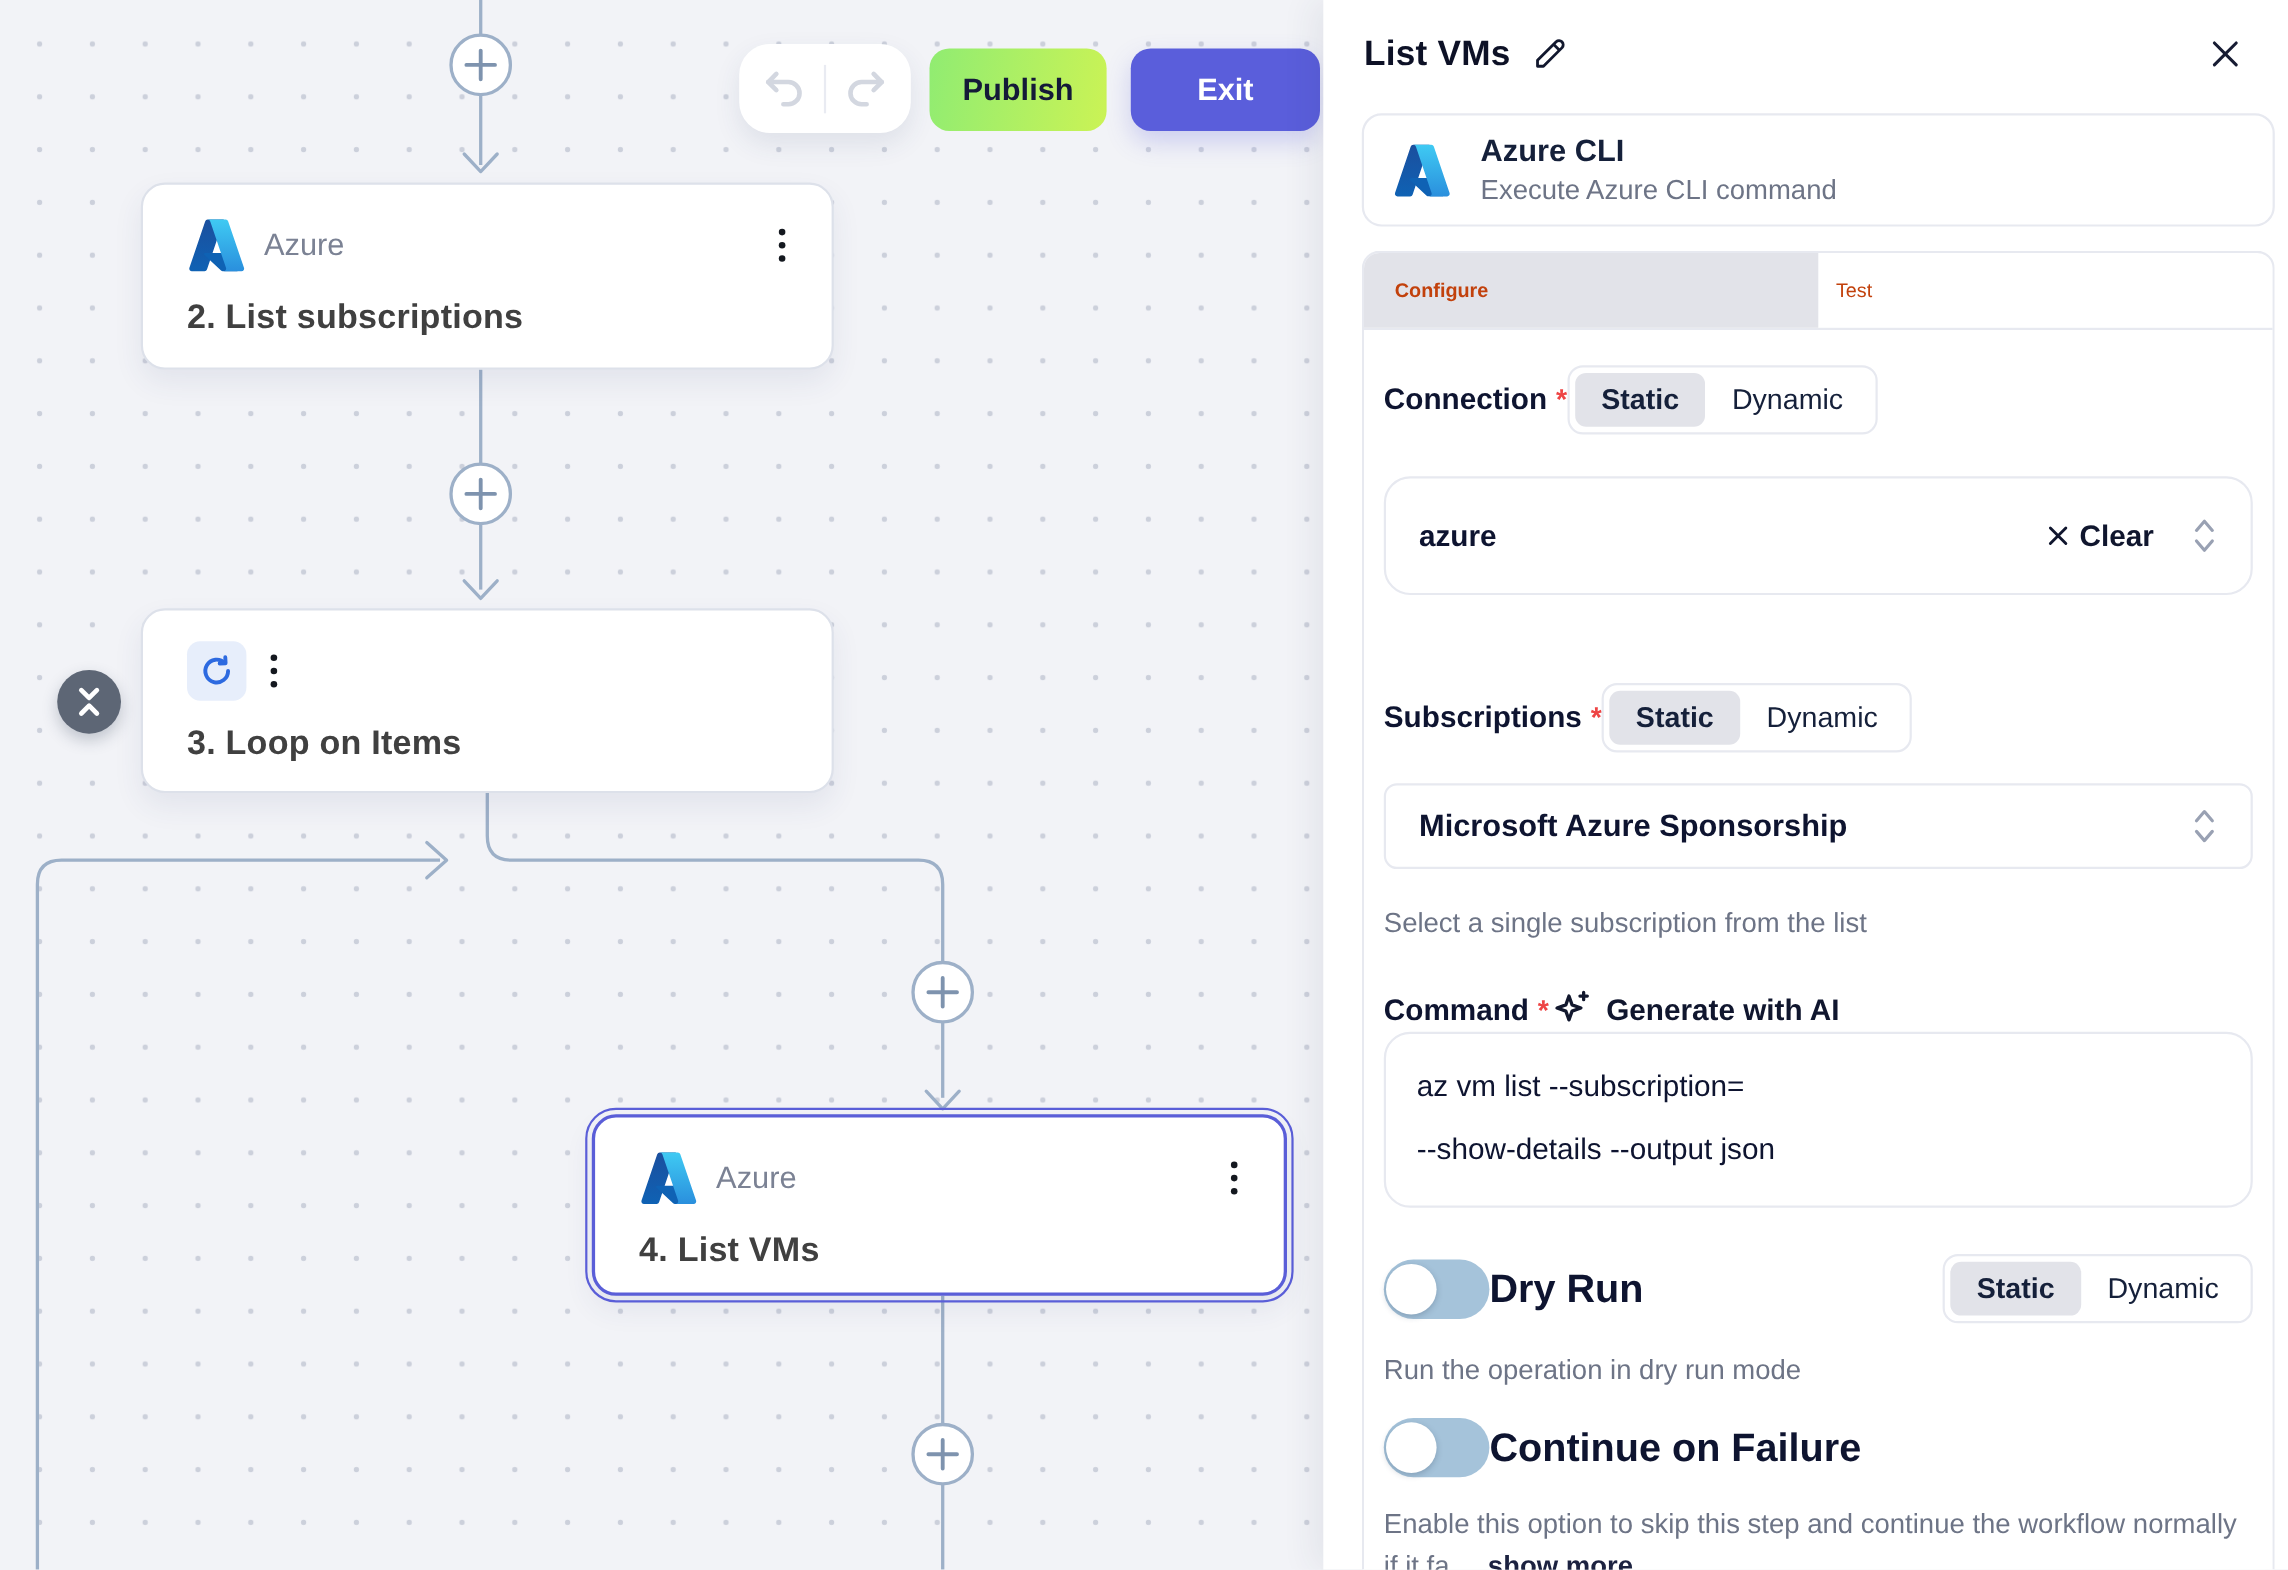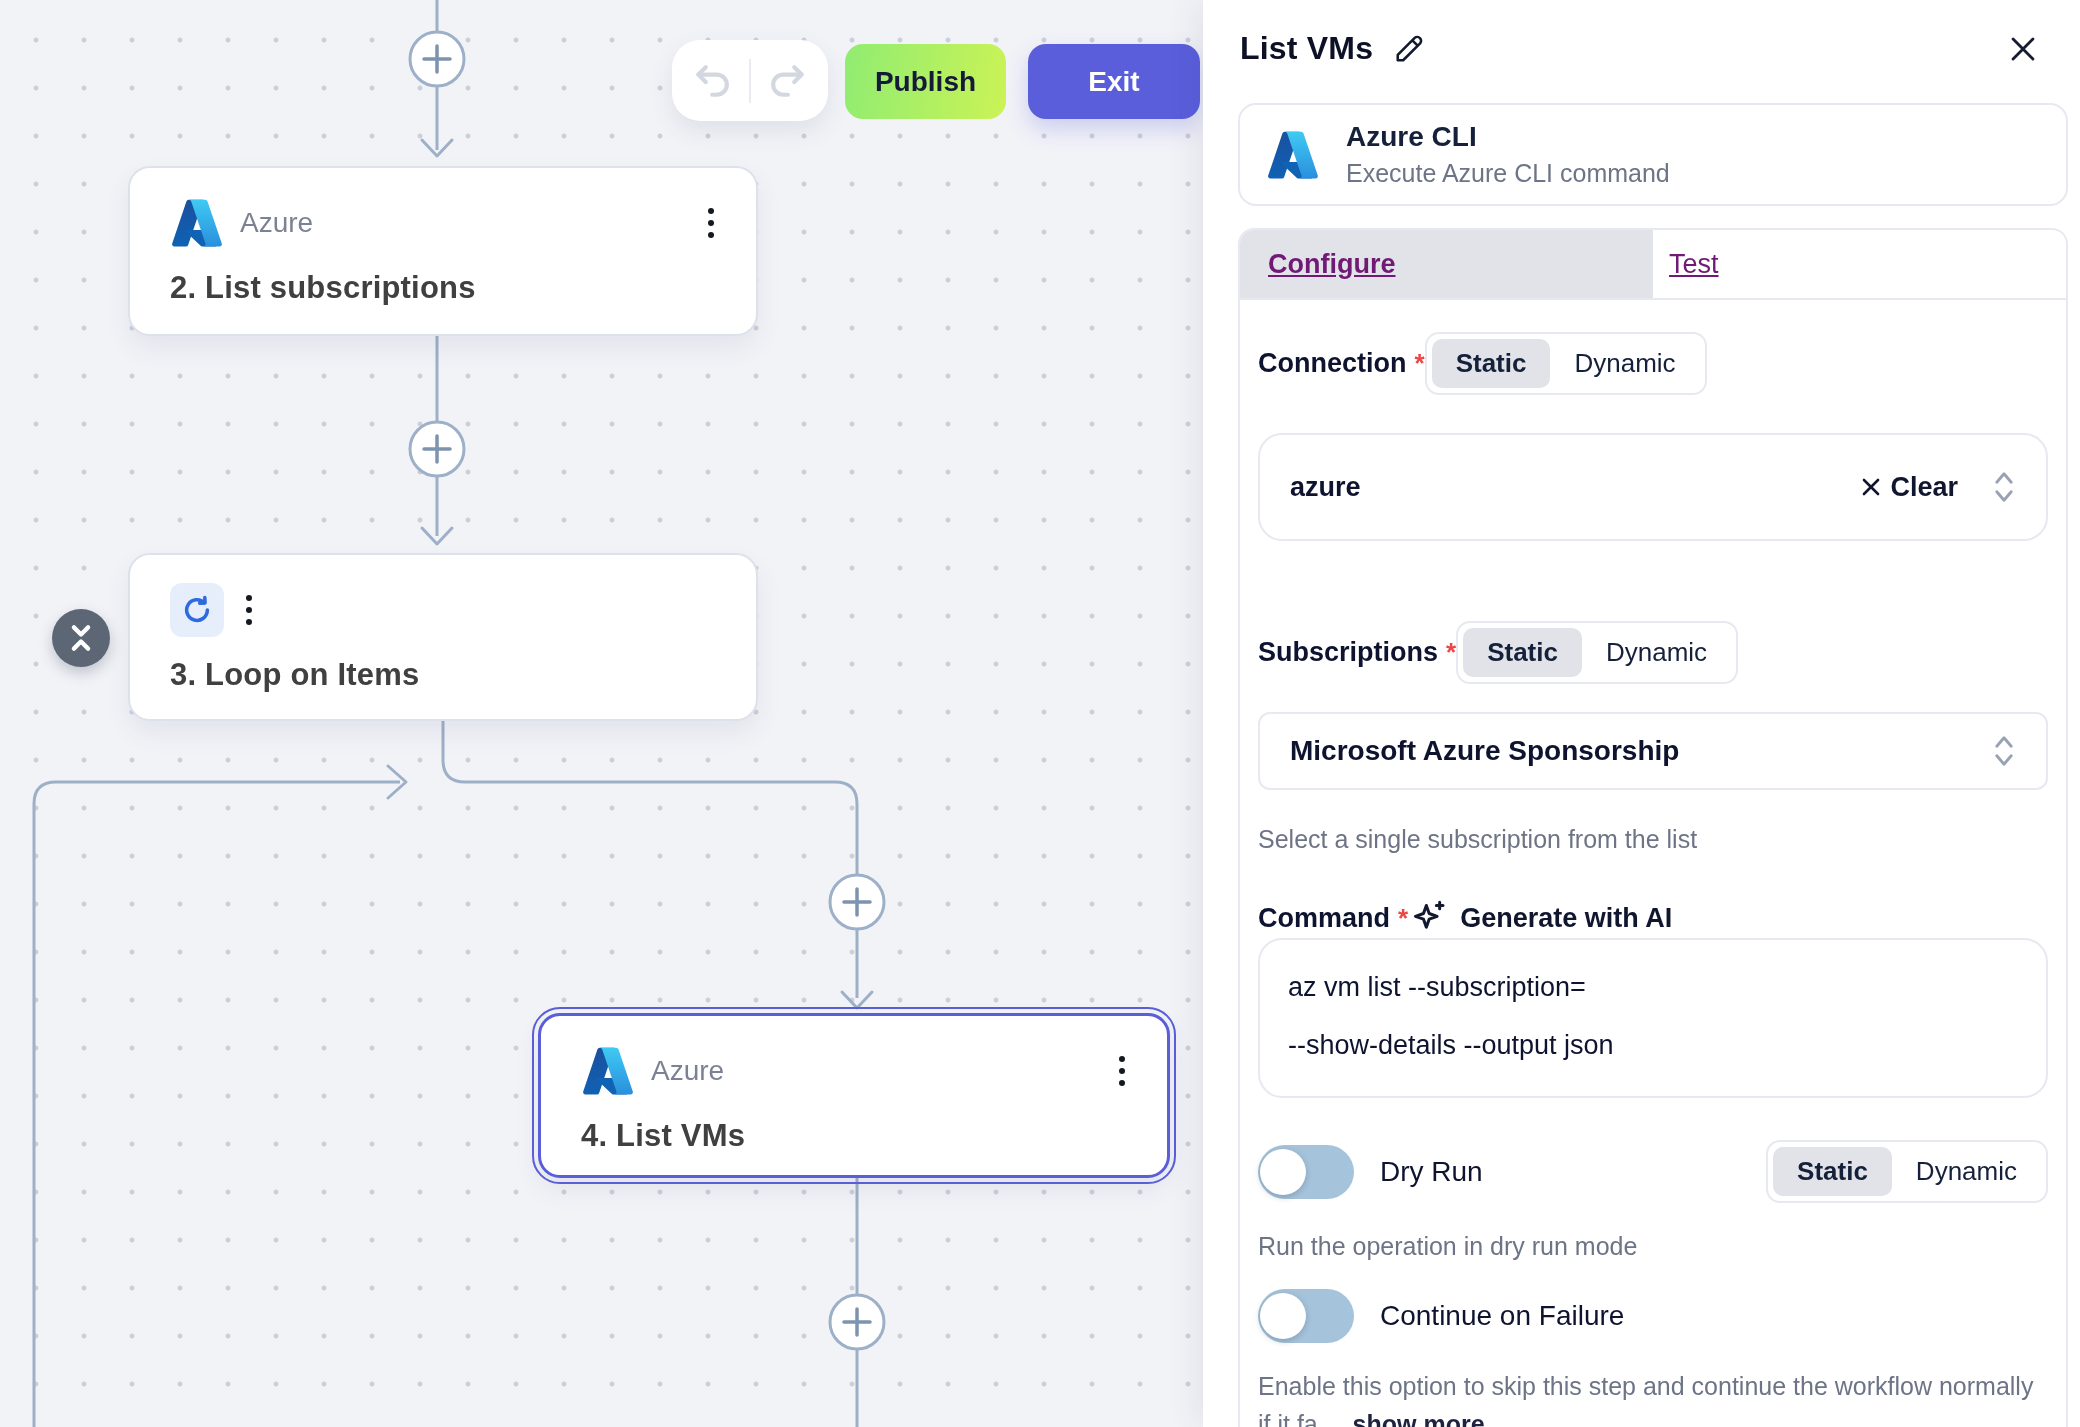--- a/index.html
+++ b/index.html
@@ -51,21 +51,21 @@
   #close-panel { margin-left:auto; cursor:pointer; display:flex; }
 
   #app-card { position:absolute; left:35px; top:103px; width:830px; height:103px; border:2px solid #e7e9f0;
     border-radius:18px; display:flex; align-items:center; padding:0 26px; gap:26px; background:#fff; }
   #app-card-name { font-size:28px; font-weight:700; color:#15203a; }
   #app-card-desc { font-size:25px; color:#6d7486; margin-top:6px; }
 
   #tab-container { position:absolute; left:35px; top:228px; width:830px; height:1199px;
     border:2px solid #e7e9f0; border-bottom:none; border-radius:16px 16px 0 0; background:#fff; }
   #tab-row { display:flex; height:70px; border-bottom:2px solid #e7e9f0; }
-  .tab { width:50%; display:flex; align-items:center; padding-left:28px; font-size:27px; color:#701a75; cursor:pointer;text-decoration:underline; }
+  .tab { width:50%; display:flex; align-items:center; padding-left:28px; font-size:18px; color:#c2410c; cursor:pointer; }
   .tab.active { background:#e2e3e9; font-weight:700; border-radius:14px 0 0 0; }
   .tab.inactive { font-weight:500; padding-left:16px; }
 
   #tab-content { padding:32px 18px 0 18px; }
   .field-row { display:flex; align-items:center; }
   .field-label { font-size:27px; font-weight:700; color:#0e1430; }
   .req { color:#ee4545; font-weight:600; margin-left:8px; font-size:26px; }
 
   .segmented { display:flex; align-items:center; border:2px solid #e7e9f0; border-radius:14px; padding:5px; background:#fff; }
   .seg-opt { font-size:26px; color:#15203a; padding:9px 24px; border-radius:10px; cursor:pointer; font-weight:500; }
@@ -90,21 +90,21 @@
   #cmd-chip { display:inline-flex; align-items:center; gap:12px; border:2px solid #a7adbb; border-radius:10px;
     background:#fff; padding:8px 14px; margin-left:4px; cursor:pointer; }
   #cmd-chip .chip-icon { width:38px; height:38px; background:#dfeafa; border-radius:8px;
     display:flex; align-items:center; justify-content:center; }
   #cmd-chip .chip-label { font-size:27px; color:#6d7486; white-space:nowrap; }
 
   .toggle-row { display:flex; align-items:center; margin-top:42px; }
   .toggle { width:96px; height:54px; border-radius:27px; background:#a5c3da; position:relative; cursor:pointer; flex:0 0 96px; }
   .toggle .thumb { position:absolute; left:2px; top:4px; width:46px; height:46px; border-radius:50%; background:#fff;
     box-shadow:0 2px 6px rgba(30,50,80,.25); }
-  .toggle-label { font-size:28px; font-weight:400; color:#0e1430; margin-left:26px; }
+  .toggle-label { font-size:36px; font-weight:700; color:#0e1430; }
   .toggle-row .segmented { margin-left:auto; }
   .helper-tight { margin-top:24px; }
   #continue-row { margin-top:24px; }
   #show-more { color:#1c2240; font-weight:700; margin-left:14px; cursor:pointer; }
 
   svg.icon { display:block; }
 </style>
 </head>
 <body>
 

